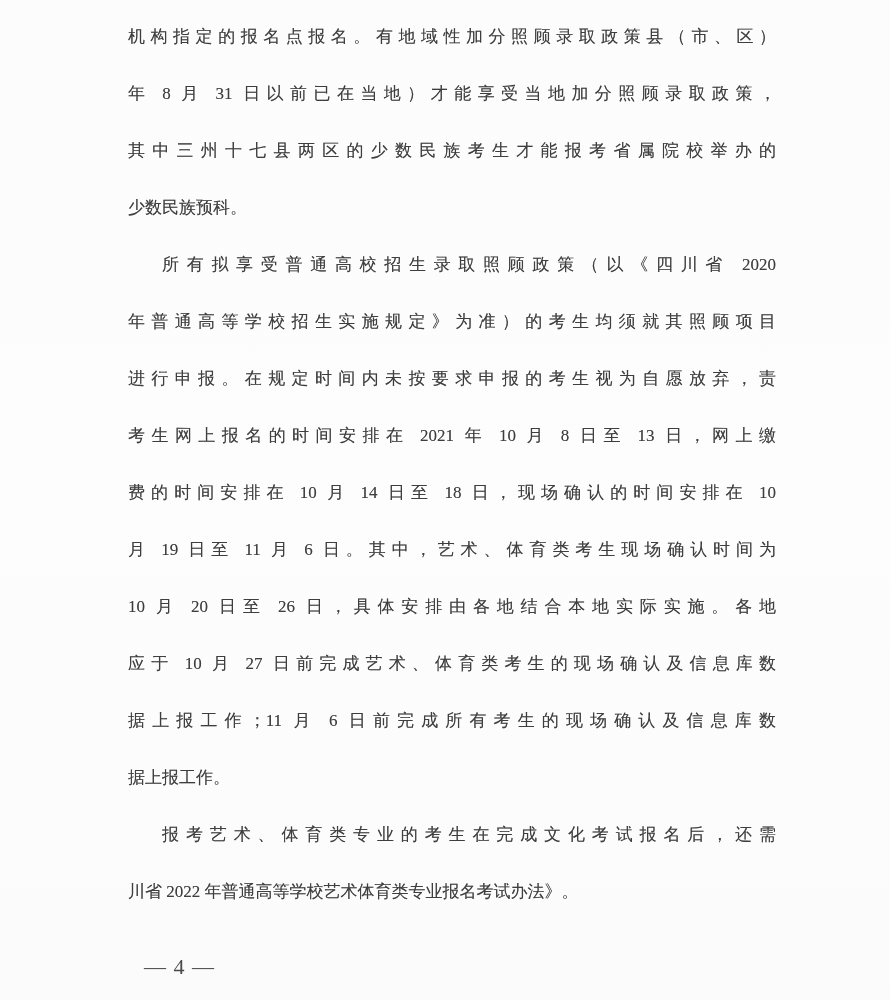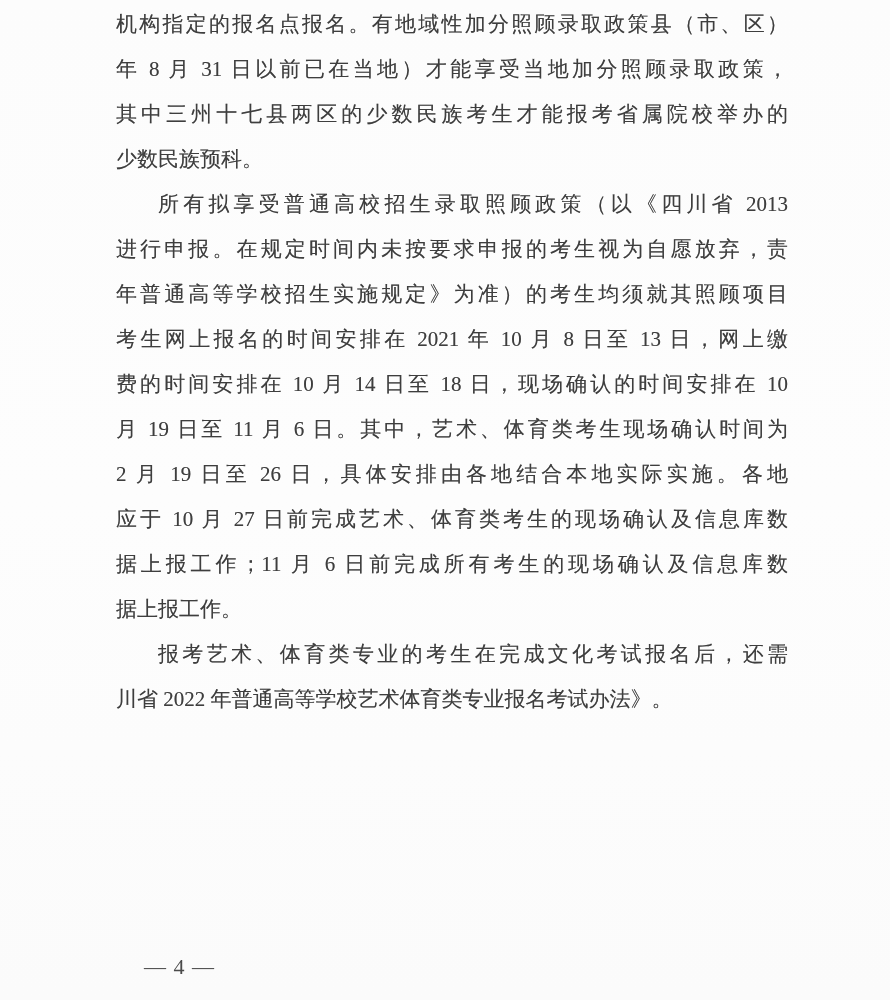--- a/index.html
+++ b/index.html
@@ -22,25 +22,25 @@
     height: 1000px;
     background: linear-gradient(180deg, #fcfcfc 0%, #fdfdfd 50%, #fbfbfb 100%);
   }
   .text-block {
     position: absolute;
     left: 116px;
     top: 2px;
     width: 672px;
   }
   .line {
-    margin: 0;
+    margin: 12px;
     padding: 0;
     height: 45px;
     line-height: 45px;
-    font-size: 21px;
+    font-size: 17px;
     color: #3e3e3e;
     white-space: nowrap;
     text-shadow: 0 0 0.6px rgba(62,62,62,0.45);
   }
   .line.j {
     white-space: normal;
     text-align: justify;
     text-align-last: justify;
   }
   .line.indent {
@@ -59,27 +59,27 @@
 </style>
 </head>
 <body>
 
 <div class="page">
   <div class="text-block">
     <p class="line j">机构指定的报名点报名。有地域性加分照顾录取政策县（市、区）</p>
     <p class="line j">年 8 月 31 日以前已在当地）才能享受当地加分照顾录取政策，</p>
     <p class="line j">其中三州十七县两区的少数民族考生才能报考省属院校举办的</p>
     <p class="line">少数民族预科。</p>
-    <p class="line j indent">所有拟享受普通高校招生录取照顾政策（以《四川省 2013</p>
+    <p class="line j indent">所有拟享受普通高校招生录取照顾政策（以《四川省 2020</p>
+    <p class="line j">年普通高等学校招生实施规定》为准）的考生均须就其照顾项目</p>
     <p class="line j">进行申报。在规定时间内未按要求申报的考生视为自愿放弃，责</p>
-    <p class="line j">年普通高等学校招生实施规定》为准）的考生均须就其照顾项目</p>
     <p class="line j">考生网上报名的时间安排在 2021 年 10 月 8 日至 13 日，网上缴</p>
     <p class="line j">费的时间安排在 10 月 14 日至 18 日，现场确认的时间安排在 10</p>
     <p class="line j">月 19 日至 11 月 6 日。其中，艺术、体育类考生现场确认时间为</p>
-    <p class="line j">2 月 19 日至 26 日，具体安排由各地结合本地实际实施。各地</p>
+    <p class="line j">10 月 20 日至 26 日，具体安排由各地结合本地实际实施。各地</p>
     <p class="line j">应于 10 月 27 日前完成艺术、体育类考生的现场确认及信息库数</p>
     <p class="line j">据上报工作；11 月 6 日前完成所有考生的现场确认及信息库数</p>
     <p class="line">据上报工作。</p>
     <p class="line j indent">报考艺术、体育类专业的考生在完成文化考试报名后，还需</p>
     <p class="line">川省 2022 年普通高等学校艺术体育类专业报名考试办法》。</p>
   </div>
   <div class="footer">— 4 —</div>
 </div>
 
 </body></html>

